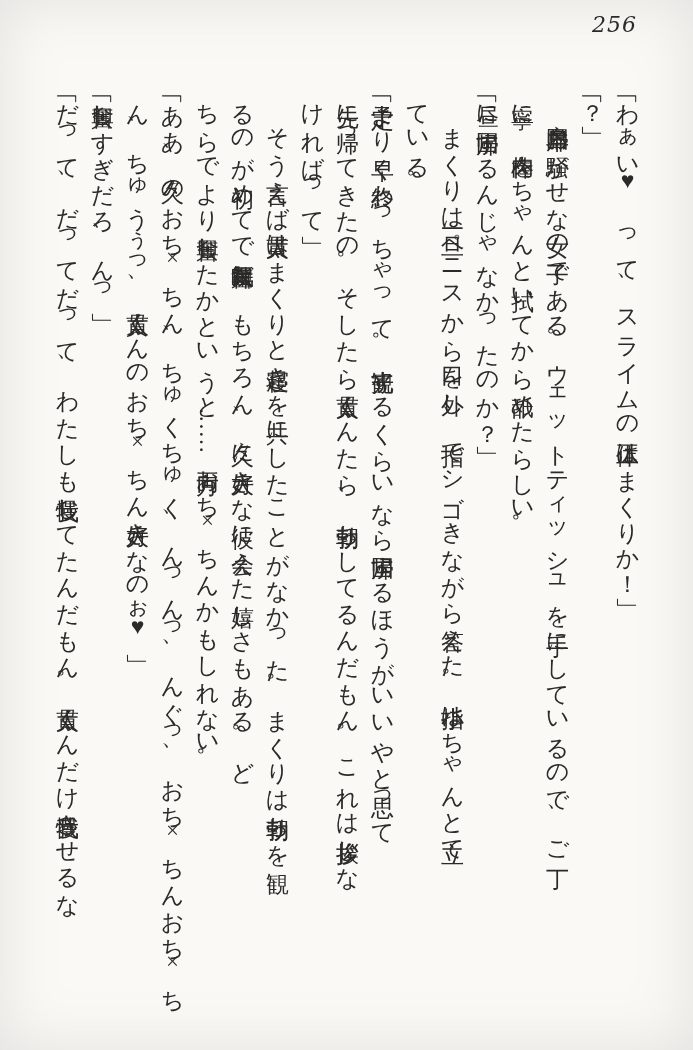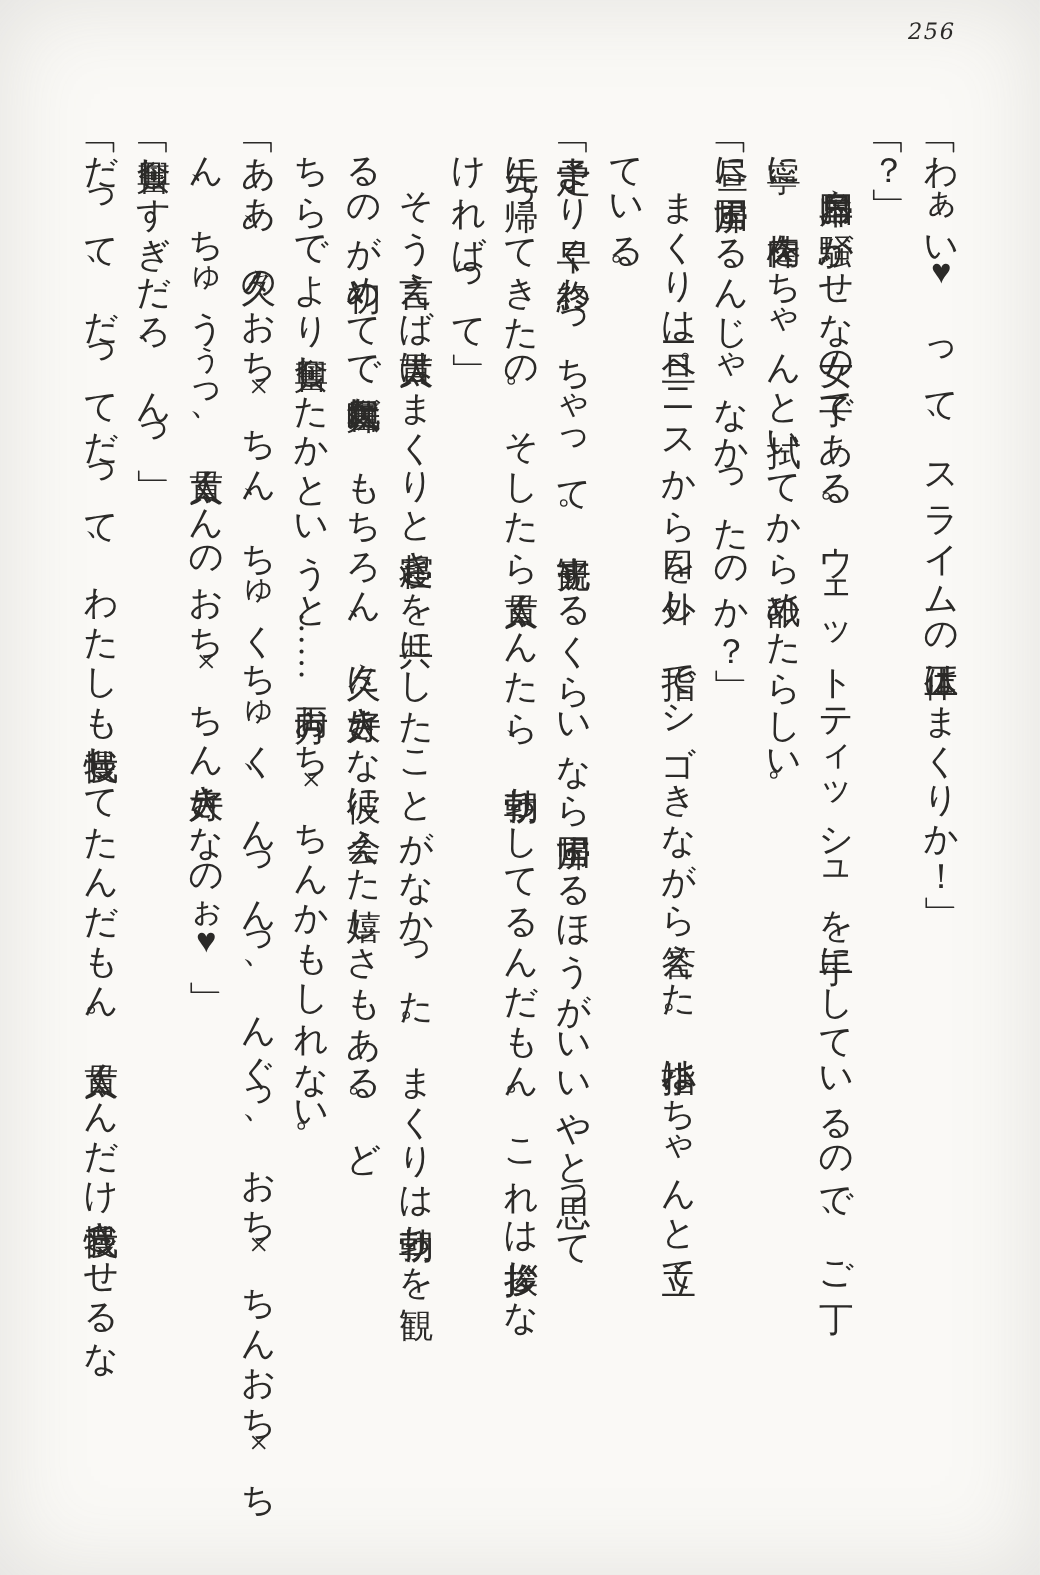--- a/index.html
+++ b/index.html
@@ -11,21 +11,21 @@
     width: 693px;
     height: 1050px;
     overflow: hidden;
     font-family: "Liberation Serif", "DejaVu Serif", serif;
     box-shadow: inset 0 0 60px rgba(120,120,115,0.18);
   }
   .page-number {
     position: absolute;
     top: 12px;
     right: 56px;
-    font-size: 15px;
+    font-size: 22px;
     font-style: italic;
     letter-spacing: 1px;
     font-family: "DejaVu Serif", serif;
   }
   .text-block {
     position: absolute;
     top: 88px;
     right: 48px;
     width: 596px;
     height: 935px;

